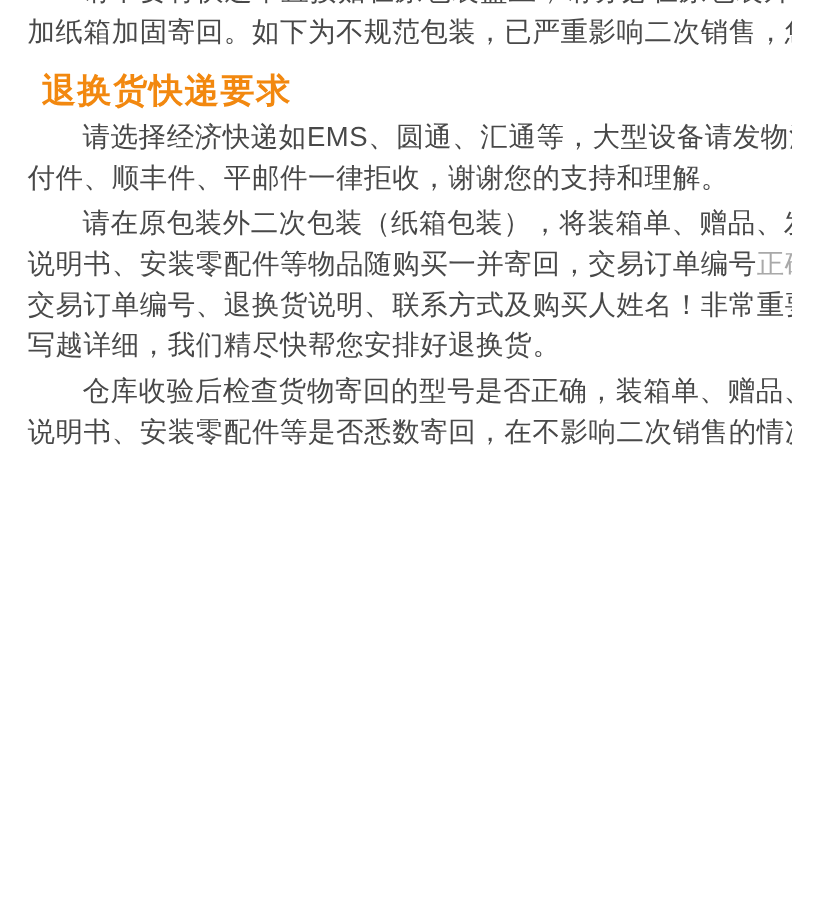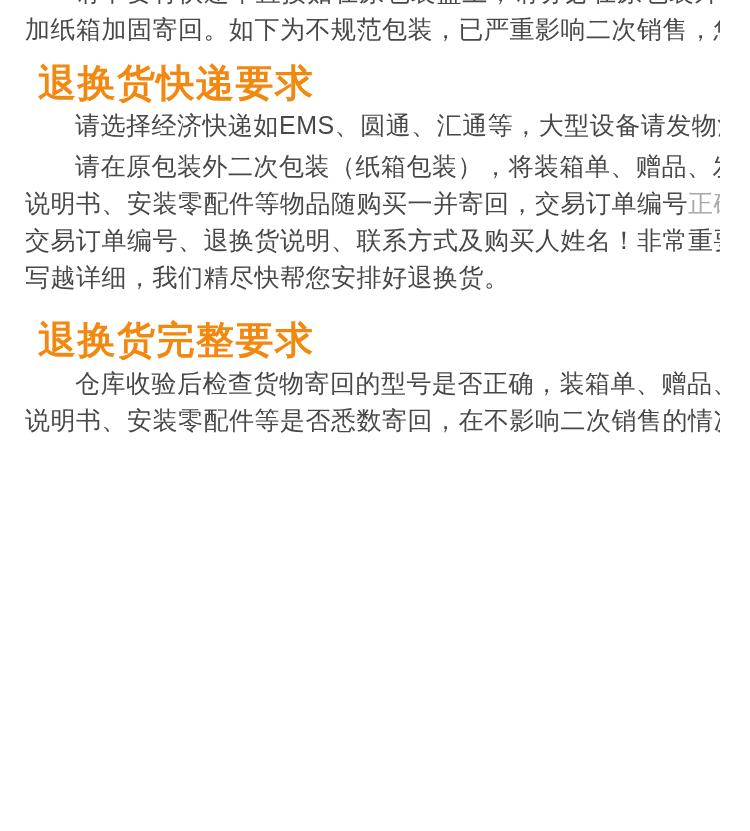--- a/index.html
+++ b/index.html
@@ -38,21 +38,21 @@
     text-align-last: justify;
   }
   .indent {
     text-indent: 50px;
   }
   .intro-para {
     margin-top: -26px; 
   }
   .section-heading {
     margin: 0 0 0 13px;
-    font-size: 38px;
+    font-size: 31px;
     line-height: 40px;
     font-weight: 800;
     letter-spacing: 1.5px;
     color: var(--accent-color, #f2880f);
   }
   .mt-h1 { margin-top: 15px; }
   .mt-p2 { margin-top: 4px; }
   .mt-h2 { margin-top: 20px; }
   .mt-p3 { margin-top: 4px; }
   .mt-h3 { margin-top: 24px; }
@@ -68,29 +68,29 @@
   <div class="content">
 
     <div class="para intro-para">
       <div class="line full indent">请不要将快递单直接贴在原包装盒上，请务必在原包装外</div>
       <div class="line full">加纸箱加固寄回。如下为不规范包装，已严重影响二次销售，您的退</div>
     </div>
 
     <h2 class="section-heading mt-h1">退换货快递要求</h2>
     <div class="para mt-p2">
       <div class="line full indent">请选择经济快递如EMS、圆通、汇通等，大型设备请发物流，到</div>
+      <div class="line">付件、顺丰件、平邮件一律拒收，谢谢您的支持和理解。</div>
     </div>
 
     <div class="para mt-p3">
       <div class="line full indent">请在原包装外二次包装（纸箱包装），将装箱单、赠品、发票、</div>
       <div class="line full"><span>说明书、安装零配件等物品随购买一并寄回，交易订单编号</span><span class="muted">正确ID、</span></div>
       <div class="line full">交易订单编号、退换货说明、联系方式及购买人姓名！非常重要，填</div>
       <div class="line">写越详细，我们精尽快帮您安排好退换货。</div>
     </div>
 
-    <h2 class="section-heading mt-h3">退换货完整要求</h2>
     <div class="para mt-p4">
       <div class="line full indent">仓库收验后检查货物寄回的型号是否正确，装箱单、赠品、发票</div>
       <div class="line full">说明书、安装零配件等是否悉数寄回，在不影响二次销售的情况下，</div>
     </div>
 
   </div>
 </div>
 
 </body></html>

